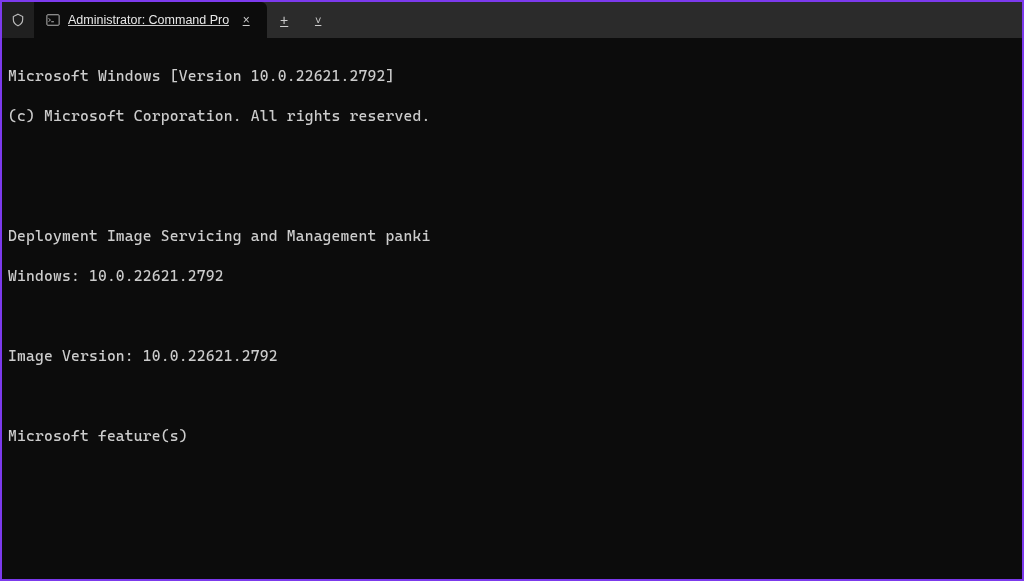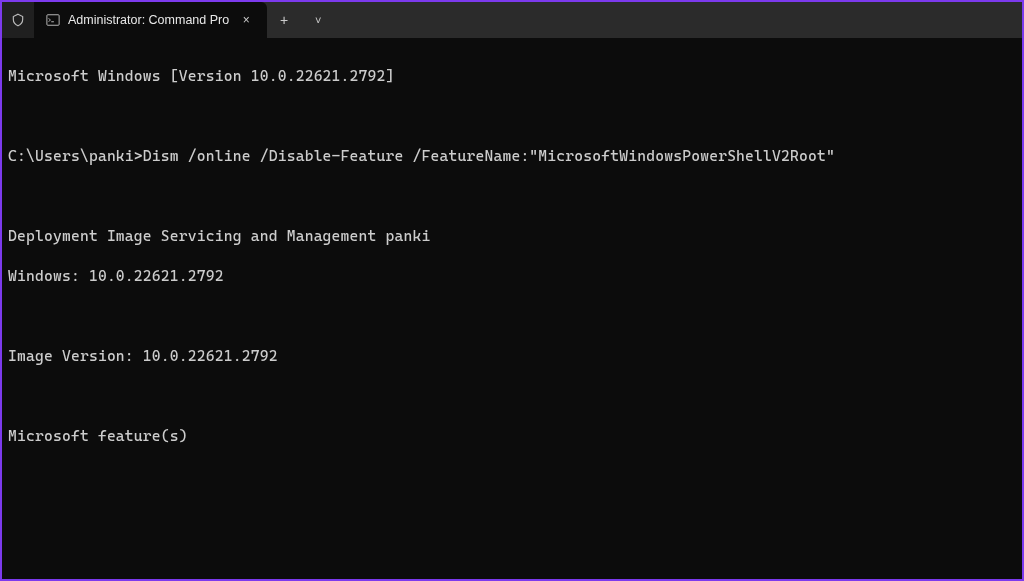--- a/index.html
+++ b/index.html
@@ -12,20 +12,21 @@
     line-height: 20px;
     color: #cccccc;
     border: 2px solid #7c3aed;
     overflow: hidden;
   }
   .titlebar {
     height: 36px;
     background: #2b2b2b;
     display: flex;
     align-items: stretch;
+    text-decoration: underline;
   }
   .shield-area {
     width: 32px;
     display: flex;
     align-items: center;
     justify-content: center;
     background: #202020;
   }
   .shield-area svg { width: 14px; height: 14px; }
   .tab {
@@ -89,22 +90,22 @@
     <span class="tab-title">Administrator: Command Pro</span>
     <span class="tab-close">×</span>
   </div>
   <div class="titlebar-btn">+</div>
   <div class="titlebar-btn" style="font-size:11px;">˅</div>
   <div class="titlebar-spacer"></div>
 </div>
 
 <div class="terminal">
 <div class="line">Microsoft Windows [Version 10.0.22621.2792]</div>
+<div class="line">(c) Microsoft Corporation. All rights reserved.</div>
 <div class="line"></div>
-<div class="line"><span>C:\Users\panki&gt;</span><span>Dism /online /Disable-Feature /FeatureName:"MicrosoftWindowsPowerShellV2Root"</span></div>
 <div class="line"></div>
 <div class="line">Deployment Image Servicing and Management panki</div>
 <div class="line">Windows: 10.0.22621.2792</div>
 <div class="line"></div>
 <div class="line">Image Version: 10.0.22621.2792</div>
 <div class="line"></div>
 <div class="line">Microsoft feature(s)</div>
 
 
 

